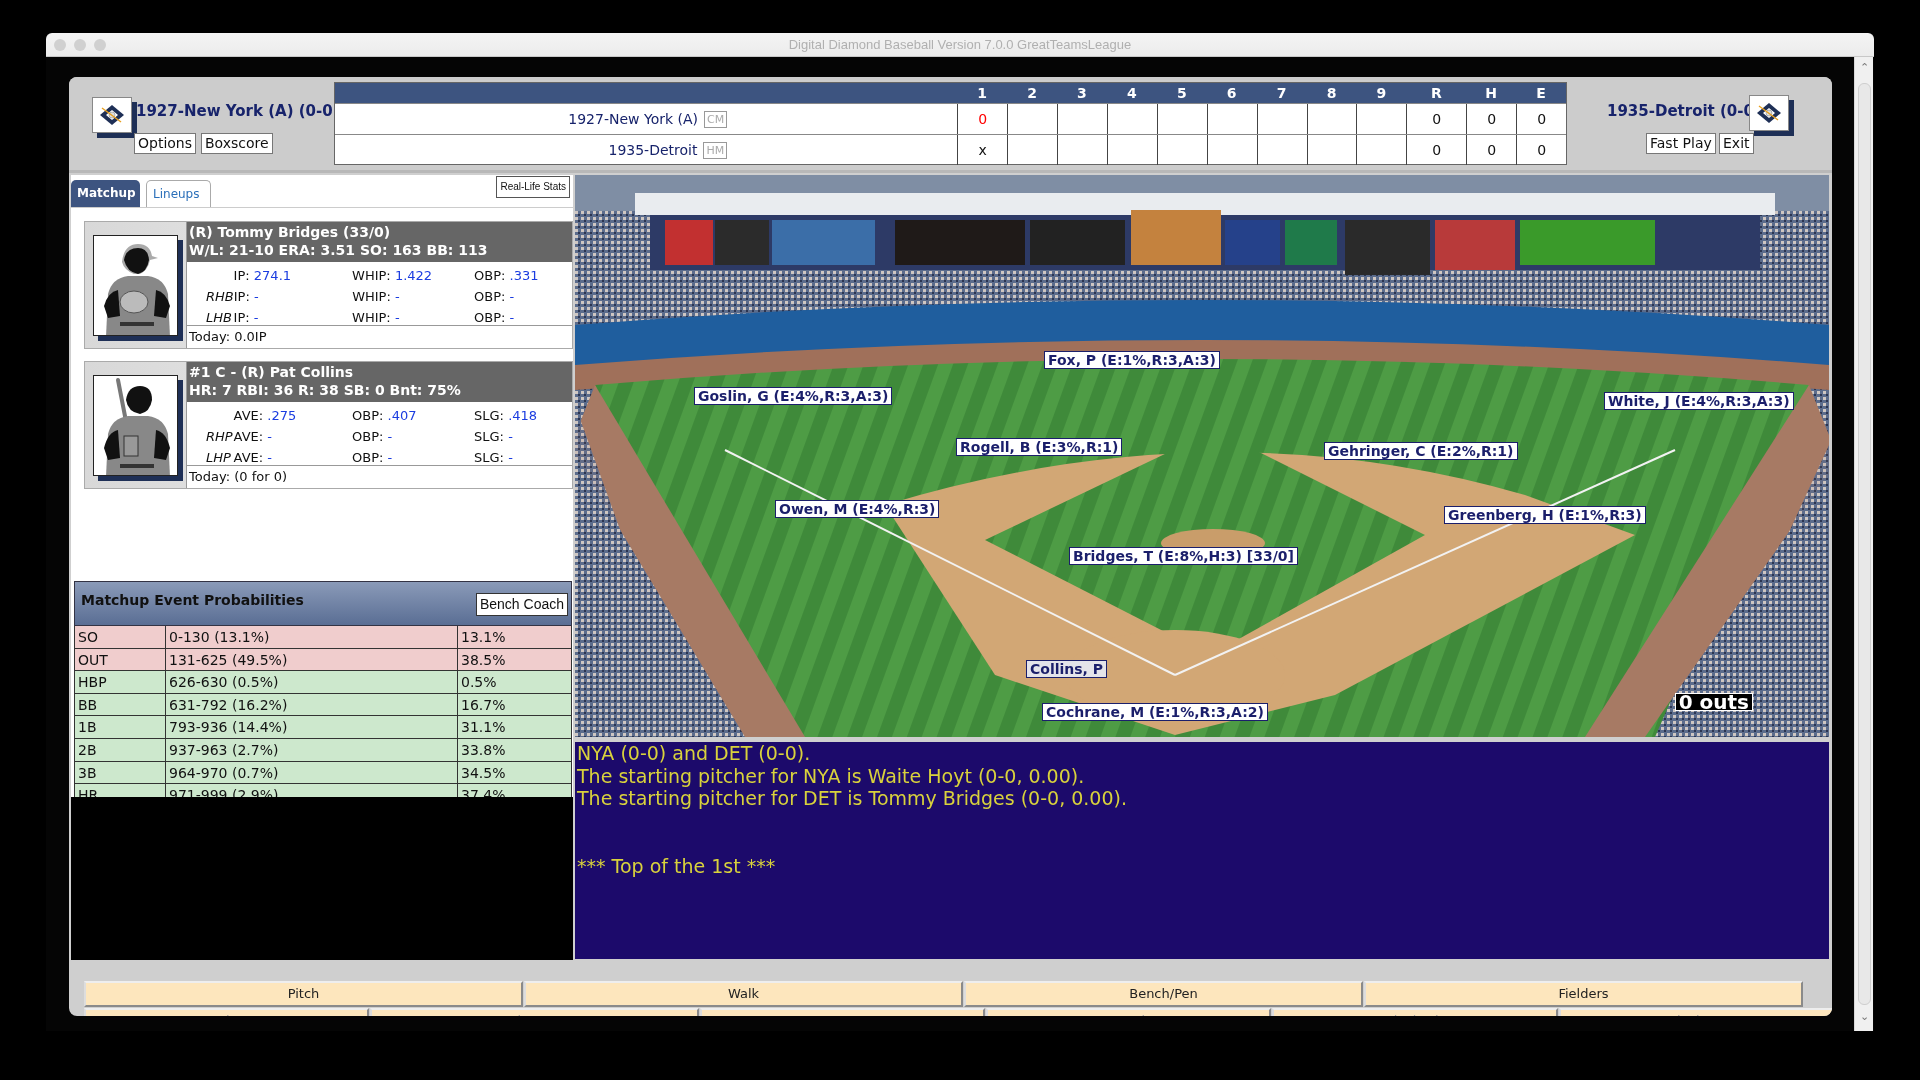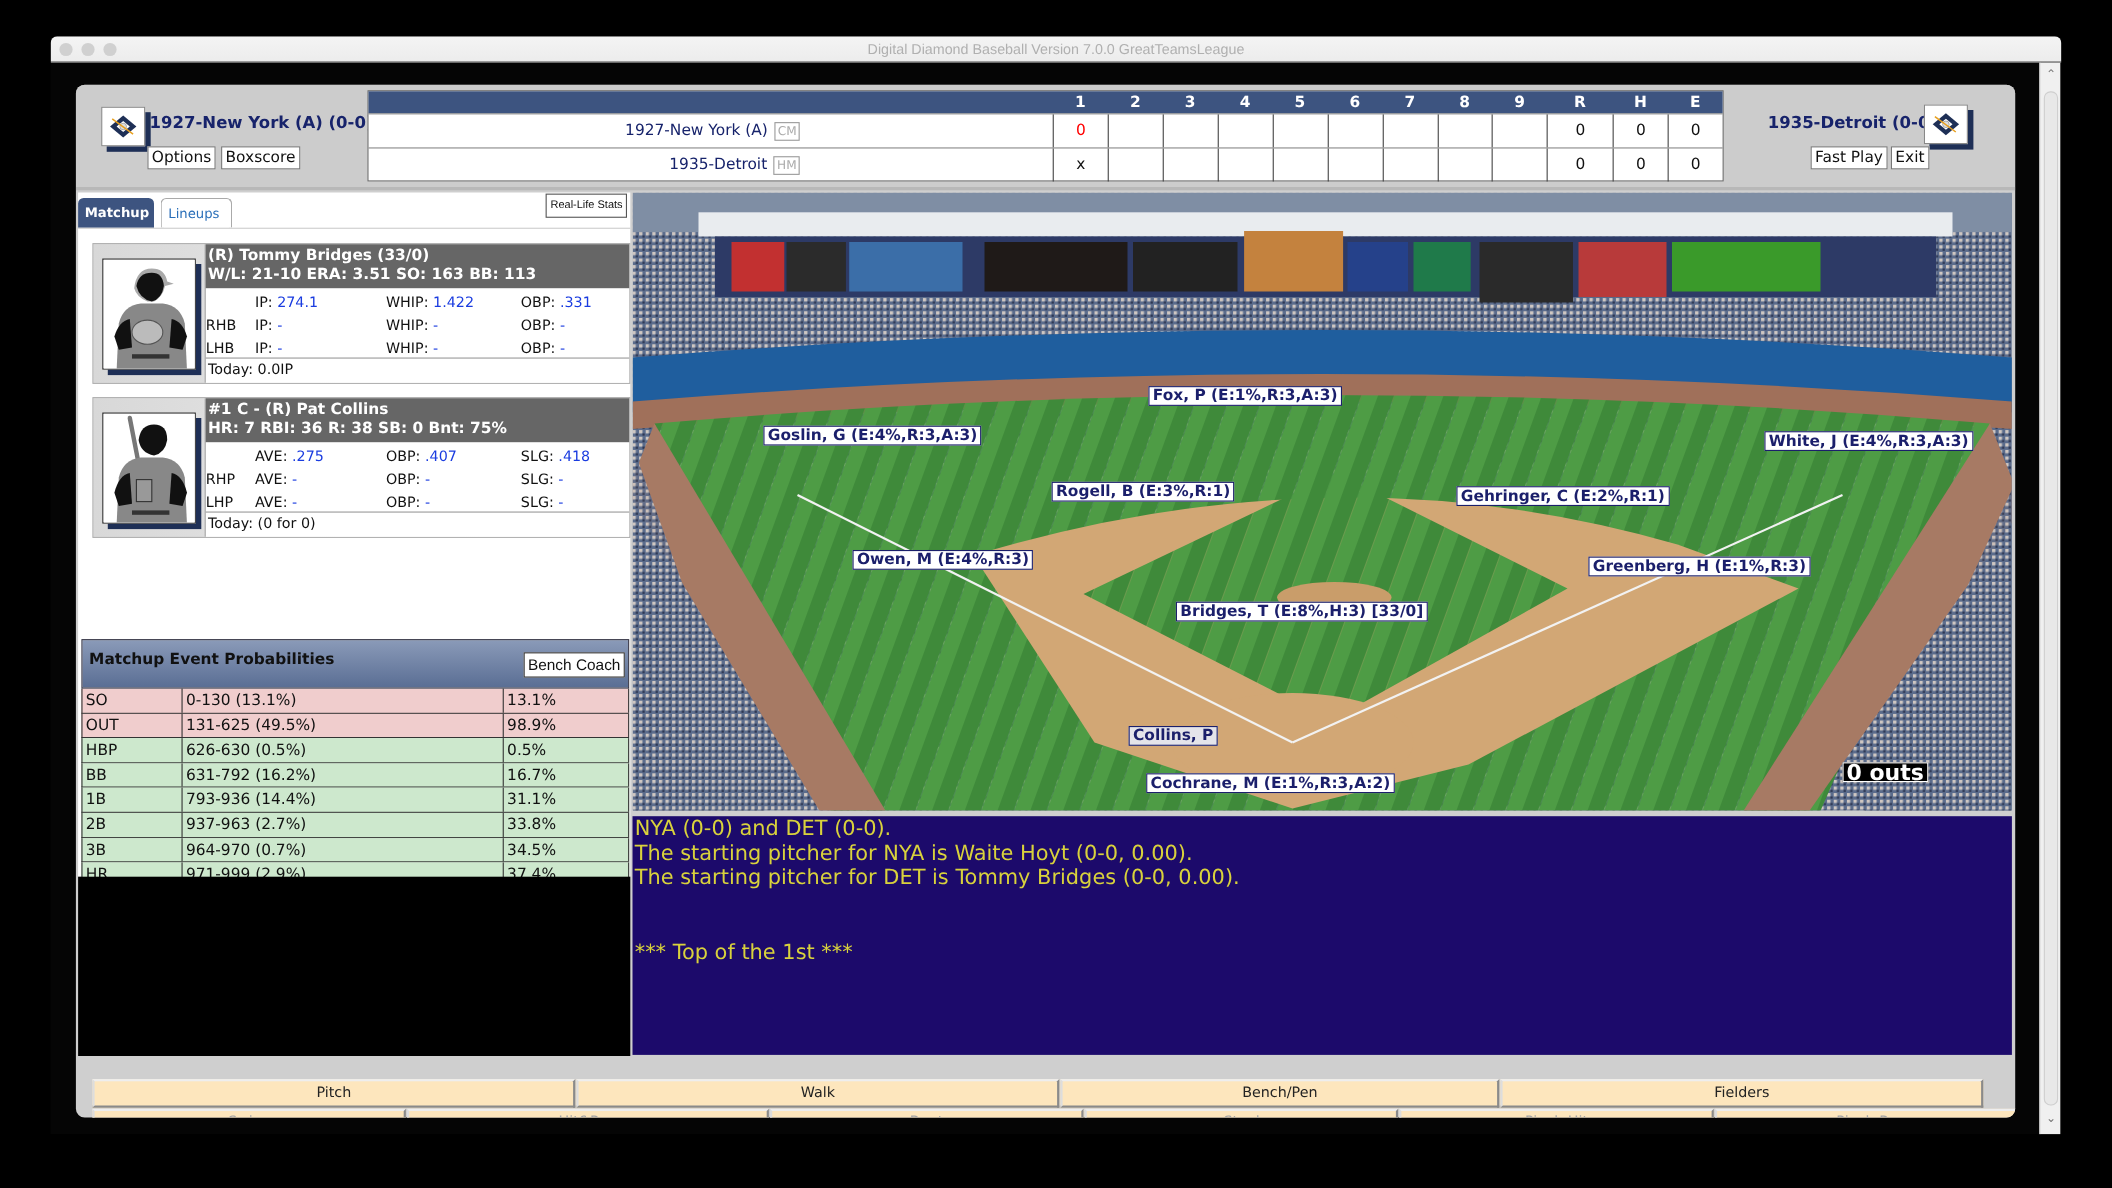--- a/index.html
+++ b/index.html
@@ -42,21 +42,21 @@
   .tab.inactive { background: #fff; color: #2a6fb9; border: 1px solid #aaa; border-bottom: none; }
   .tab-line { position: absolute; left: 0; top: 32px; width: 100%; height: 1px; background: #ccc; }
   .rls-btn { position: absolute; right: 3px; top: 1px; height: 22px; border: 1px solid #555; background: #fff; font-size: 10px; padding: 0 3px; line-height: 20px; color: #111; }
 
   .card { position: absolute; left: 13px; width: 489px; height: 128px; border: 1px solid #aaa; background: linear-gradient(90deg, #d8d8d8, #f4f4f4); }
   .card-photo { position: absolute; left: 8px; top: 13px; width: 85px; height: 101px; background: #fff; border: 1px solid #222; box-shadow: 5px 5px 0 #1e2f56; overflow: hidden; }
   .card-body { position: absolute; left: 101px; top: 0; right: 0; bottom: 0; background: #fff; border-left: 1px solid #999; }
   .card-head { background: #666; color: #fff; font-weight: bold; font-size: 14px; line-height: 18px; padding: 1px 2px; height: 40px; }
   .stat-grid { font-size: 13px; color: #111; padding: 3px 0 0 0; height: 64px; border-bottom: 1px solid #999; }
   .stat-row { display: flex; height: 21px; line-height: 21px; }
-  .stat-row .split { width: 50px; padding-left: 0; }
+  .stat-row .split { width: 50px; padding-left: 19px; font-style: italic; }
   .stat-row .s1 { width: 133px; }
   .stat-row .s2 { width: 137px; }
   .stat-row .s3 { width: 110px; }
   .v { color: #1a3ce0; }
   .today { font-size: 13px; color: #111; padding: 3px 2px; }
 
   
   .prob { position: absolute; left: 3px; top: 406px; width: 498px; }
   .prob-head { height: 45px; background: linear-gradient(#8a9ab8, #5a6e94); border: 1px solid #334; position: relative; }
   .prob-title { position: absolute; left: 6px; top: 10px; font-size: 14px; font-weight: bold; color: #111; }
@@ -288,21 +288,21 @@
       </div>
       <div id="prob-rows">
           <div class="prob-row neg">
             <div class="pc1">SO</div>
             <div class="pc2">0-130 (13.1%)</div>
             <div class="pc3">13.1%</div>
           </div>
           <div class="prob-row neg">
             <div class="pc1">OUT</div>
             <div class="pc2">131-625 (49.5%)</div>
-            <div class="pc3">98.9%</div>
+            <div class="pc3">38.5%</div>
           </div>
           <div class="prob-row pos">
             <div class="pc1">HBP</div>
             <div class="pc2">626-630 (0.5%)</div>
             <div class="pc3">0.5%</div>
           </div>
           <div class="prob-row pos">
             <div class="pc1">BB</div>
             <div class="pc2">631-792 (16.2%)</div>
             <div class="pc3">16.7%</div>

